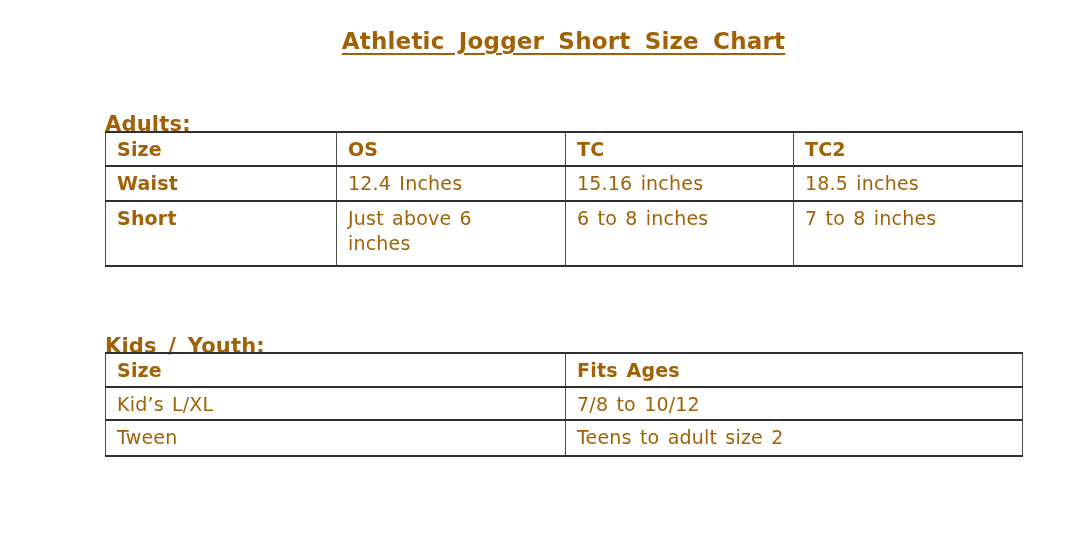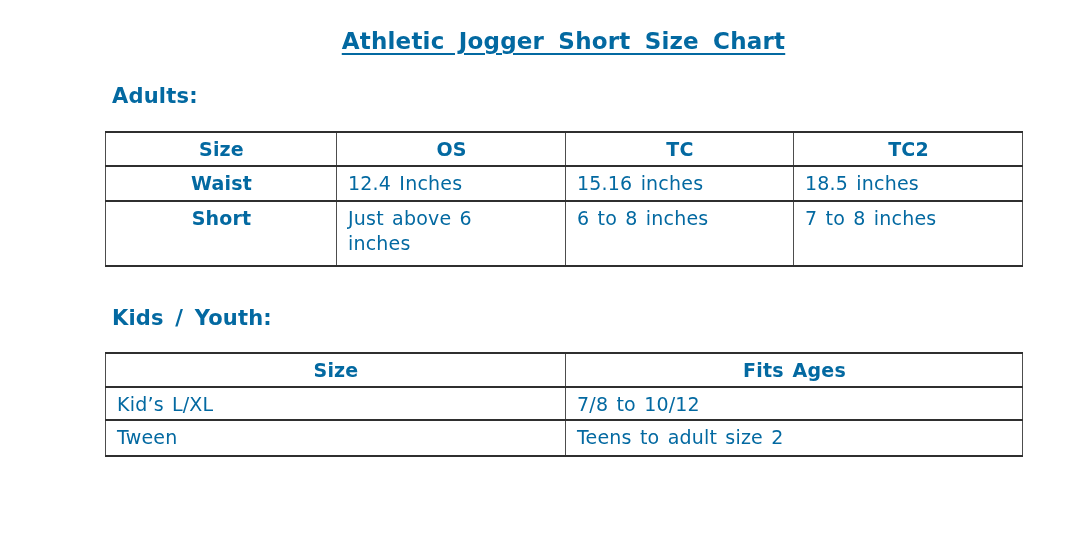--- a/index.html
+++ b/index.html
@@ -6,21 +6,21 @@
     margin: 0;
     padding: 0;
     background: #ffffff;
   }
   .page {
     position: relative;
     width: 1080px;
     height: 554px;
     background: #ffffff;
     font-family: "DejaVu Sans", "Liberation Sans", sans-serif;
-    color: #0369a1;
+    color: #a16207;
     letter-spacing: 0.2px;
     word-spacing: 2px;
     overflow: hidden;
   }
   .title-wrap {
     position: absolute;
     left: 105px;
     top: 28px;
     width: 917px;
     text-align: center;
@@ -28,24 +28,25 @@
   .doc-title {
     font-size: 23px;
     font-weight: bold;
     word-spacing: 6px;
     text-decoration: underline;
     text-decoration-thickness: 2px;
     text-underline-offset: 4px;
   }
   .section-heading {
     position: absolute;
-    left: 112px;
+    left: 105px;
     font-size: 21px;
     font-weight: bold;
     word-spacing: 4px;
+    margin-top: 28px;
   }
   .adults-heading { top: 84px; }
   .kids-heading   { top: 306px; }
 
   table.size-table {
     position: absolute;
     left: 105px;
     width: 917px;
     border-collapse: collapse;
     table-layout: fixed;
@@ -58,21 +59,21 @@
     border-top: 2px solid #2f2f2f;
     border-bottom: 2px solid #2f2f2f;
     border-left: 1.5px solid #4d4d4d;
     border-right: 1.5px solid #4d4d4d;
     vertical-align: top;
     padding: 4px 10px 2px 11px;
     line-height: 1.35;
     overflow: hidden;
     white-space: normal;
   }
-  td.bold { font-weight: bold; text-align: center; }
+  td.bold { font-weight: bold; }
   td.indent { padding-left: 24px; }
 
   
   .adults-table tr.r0 td { height: 24px; }
   .adults-table tr.r1 td { height: 27px; }
   .adults-table tr.r2 td { height: 27px; }
   .adults-table tr.r3 td { height: 57px; }
   .kids-table tr.r0 td { height: 23px; }
   .kids-table tr.r1 td { height: 24px; }
   .kids-table tr.r2 td { height: 24px; }

